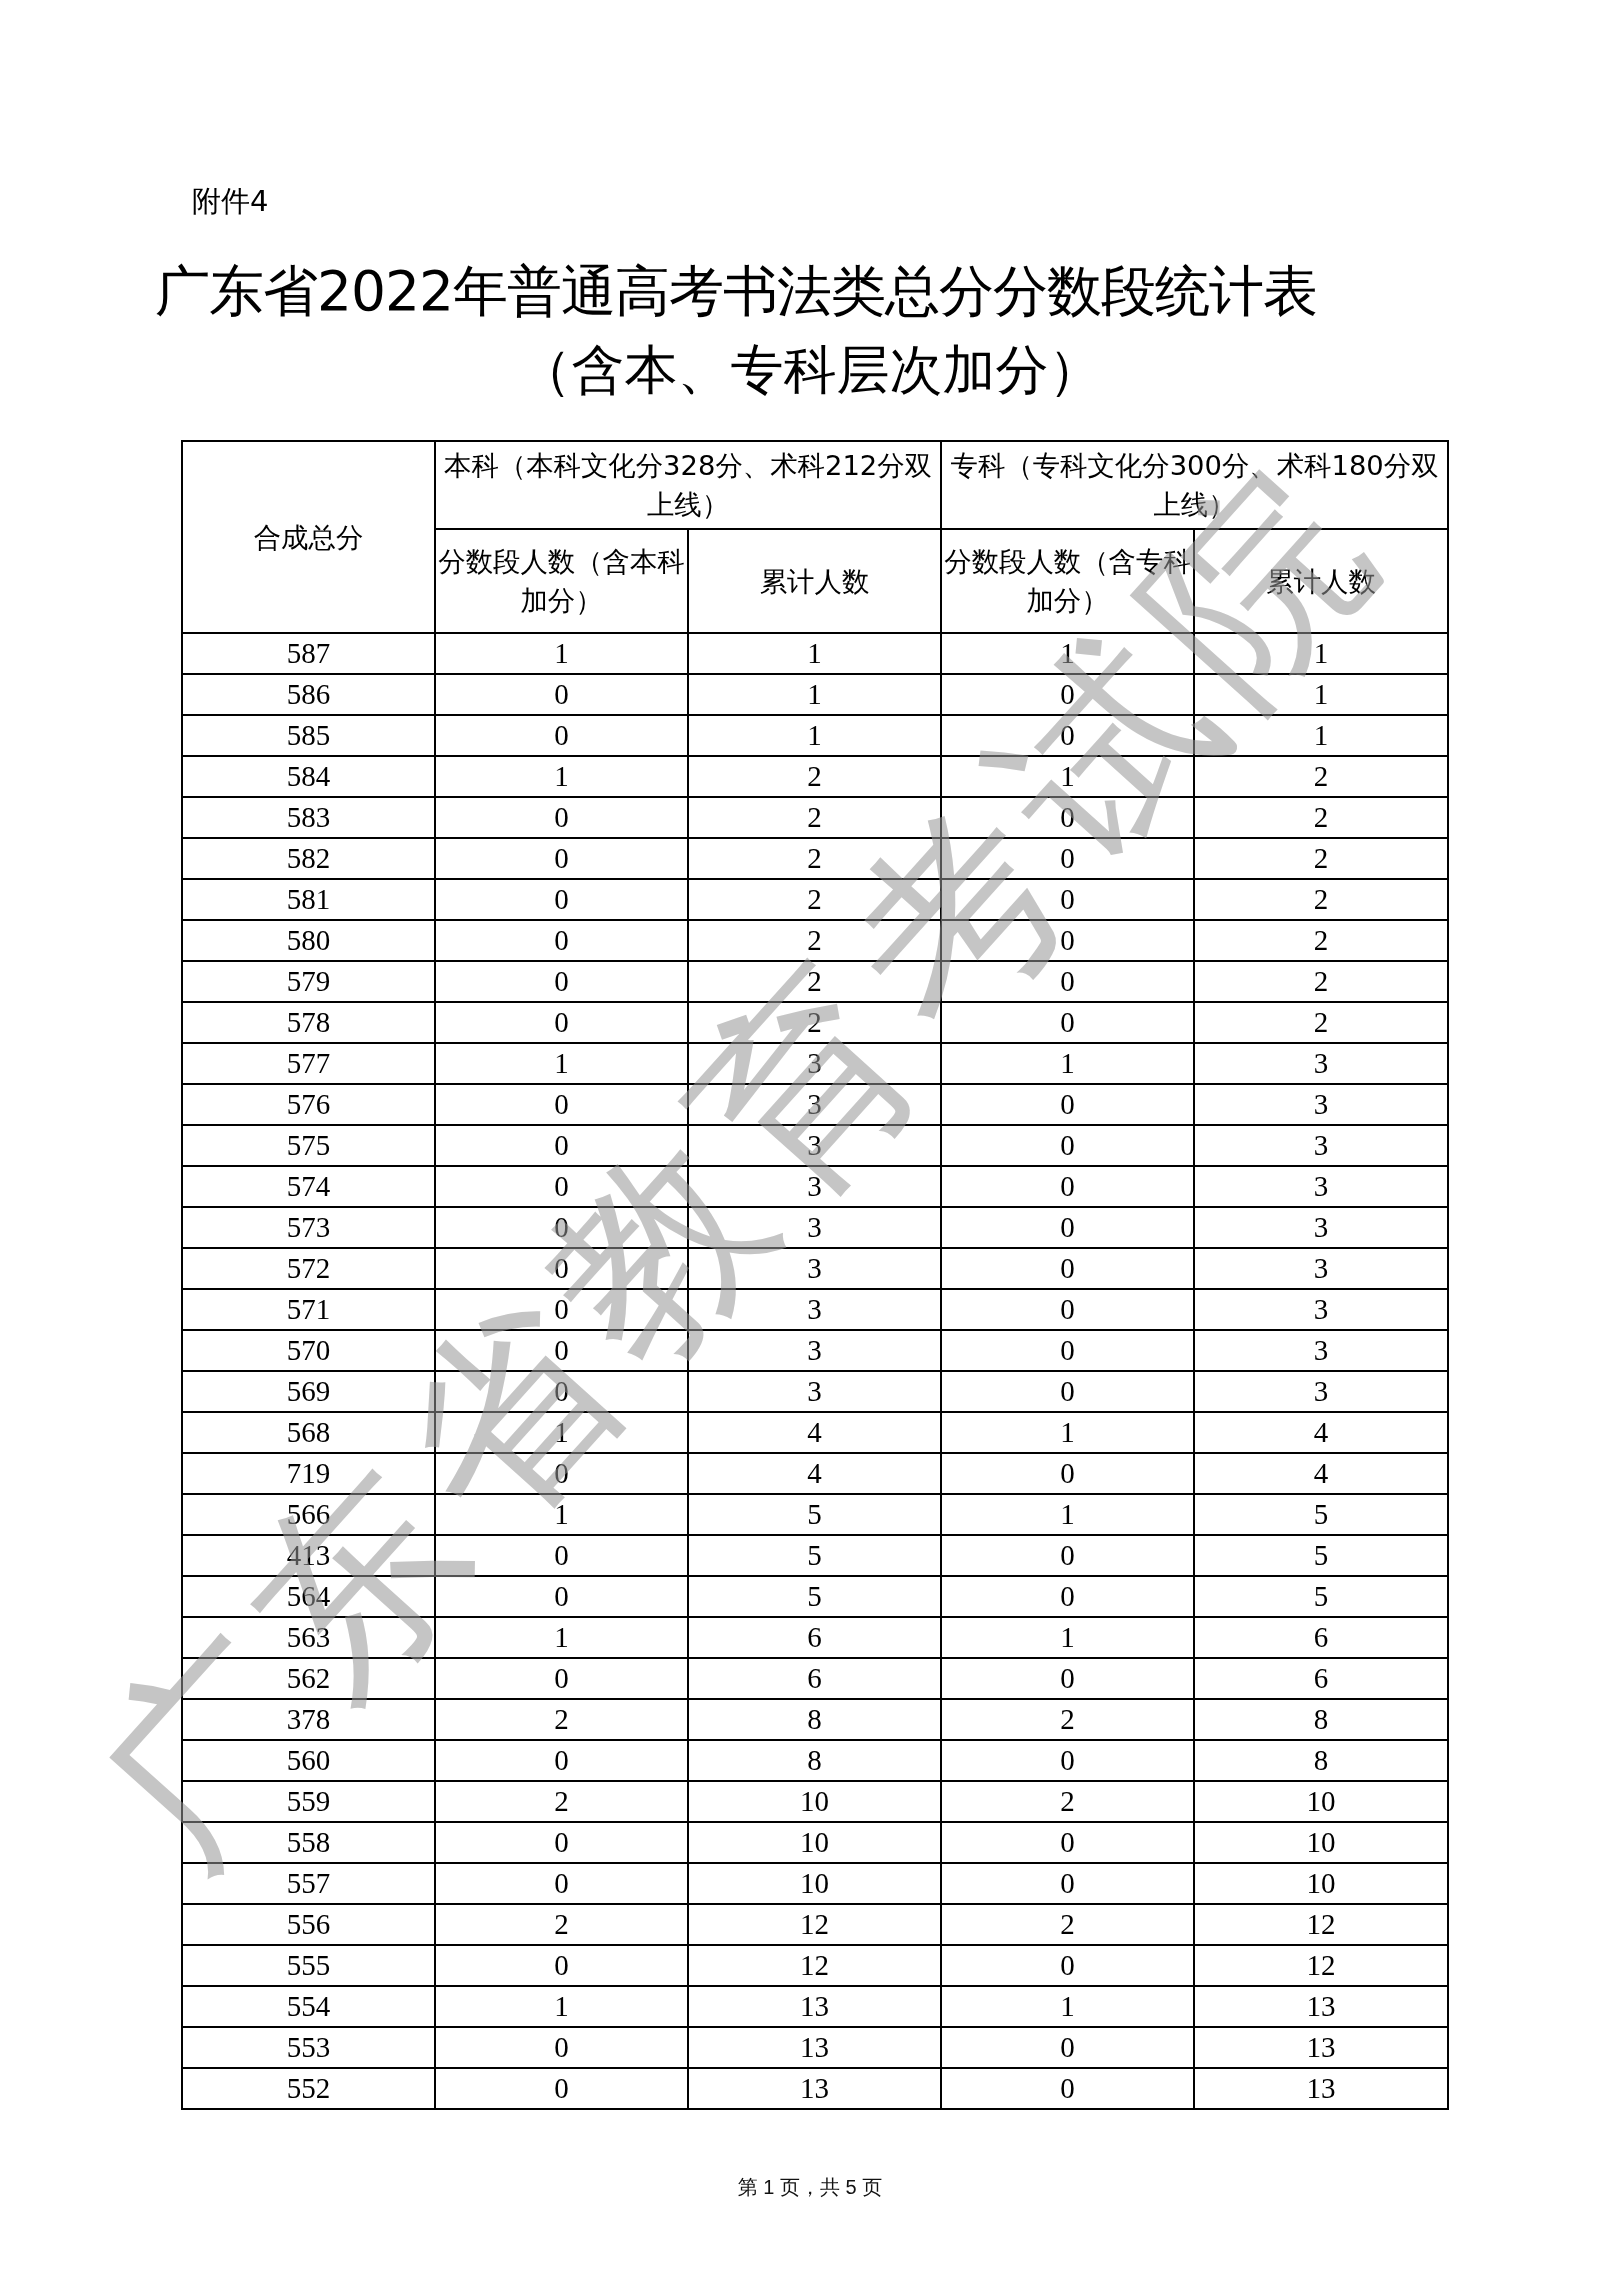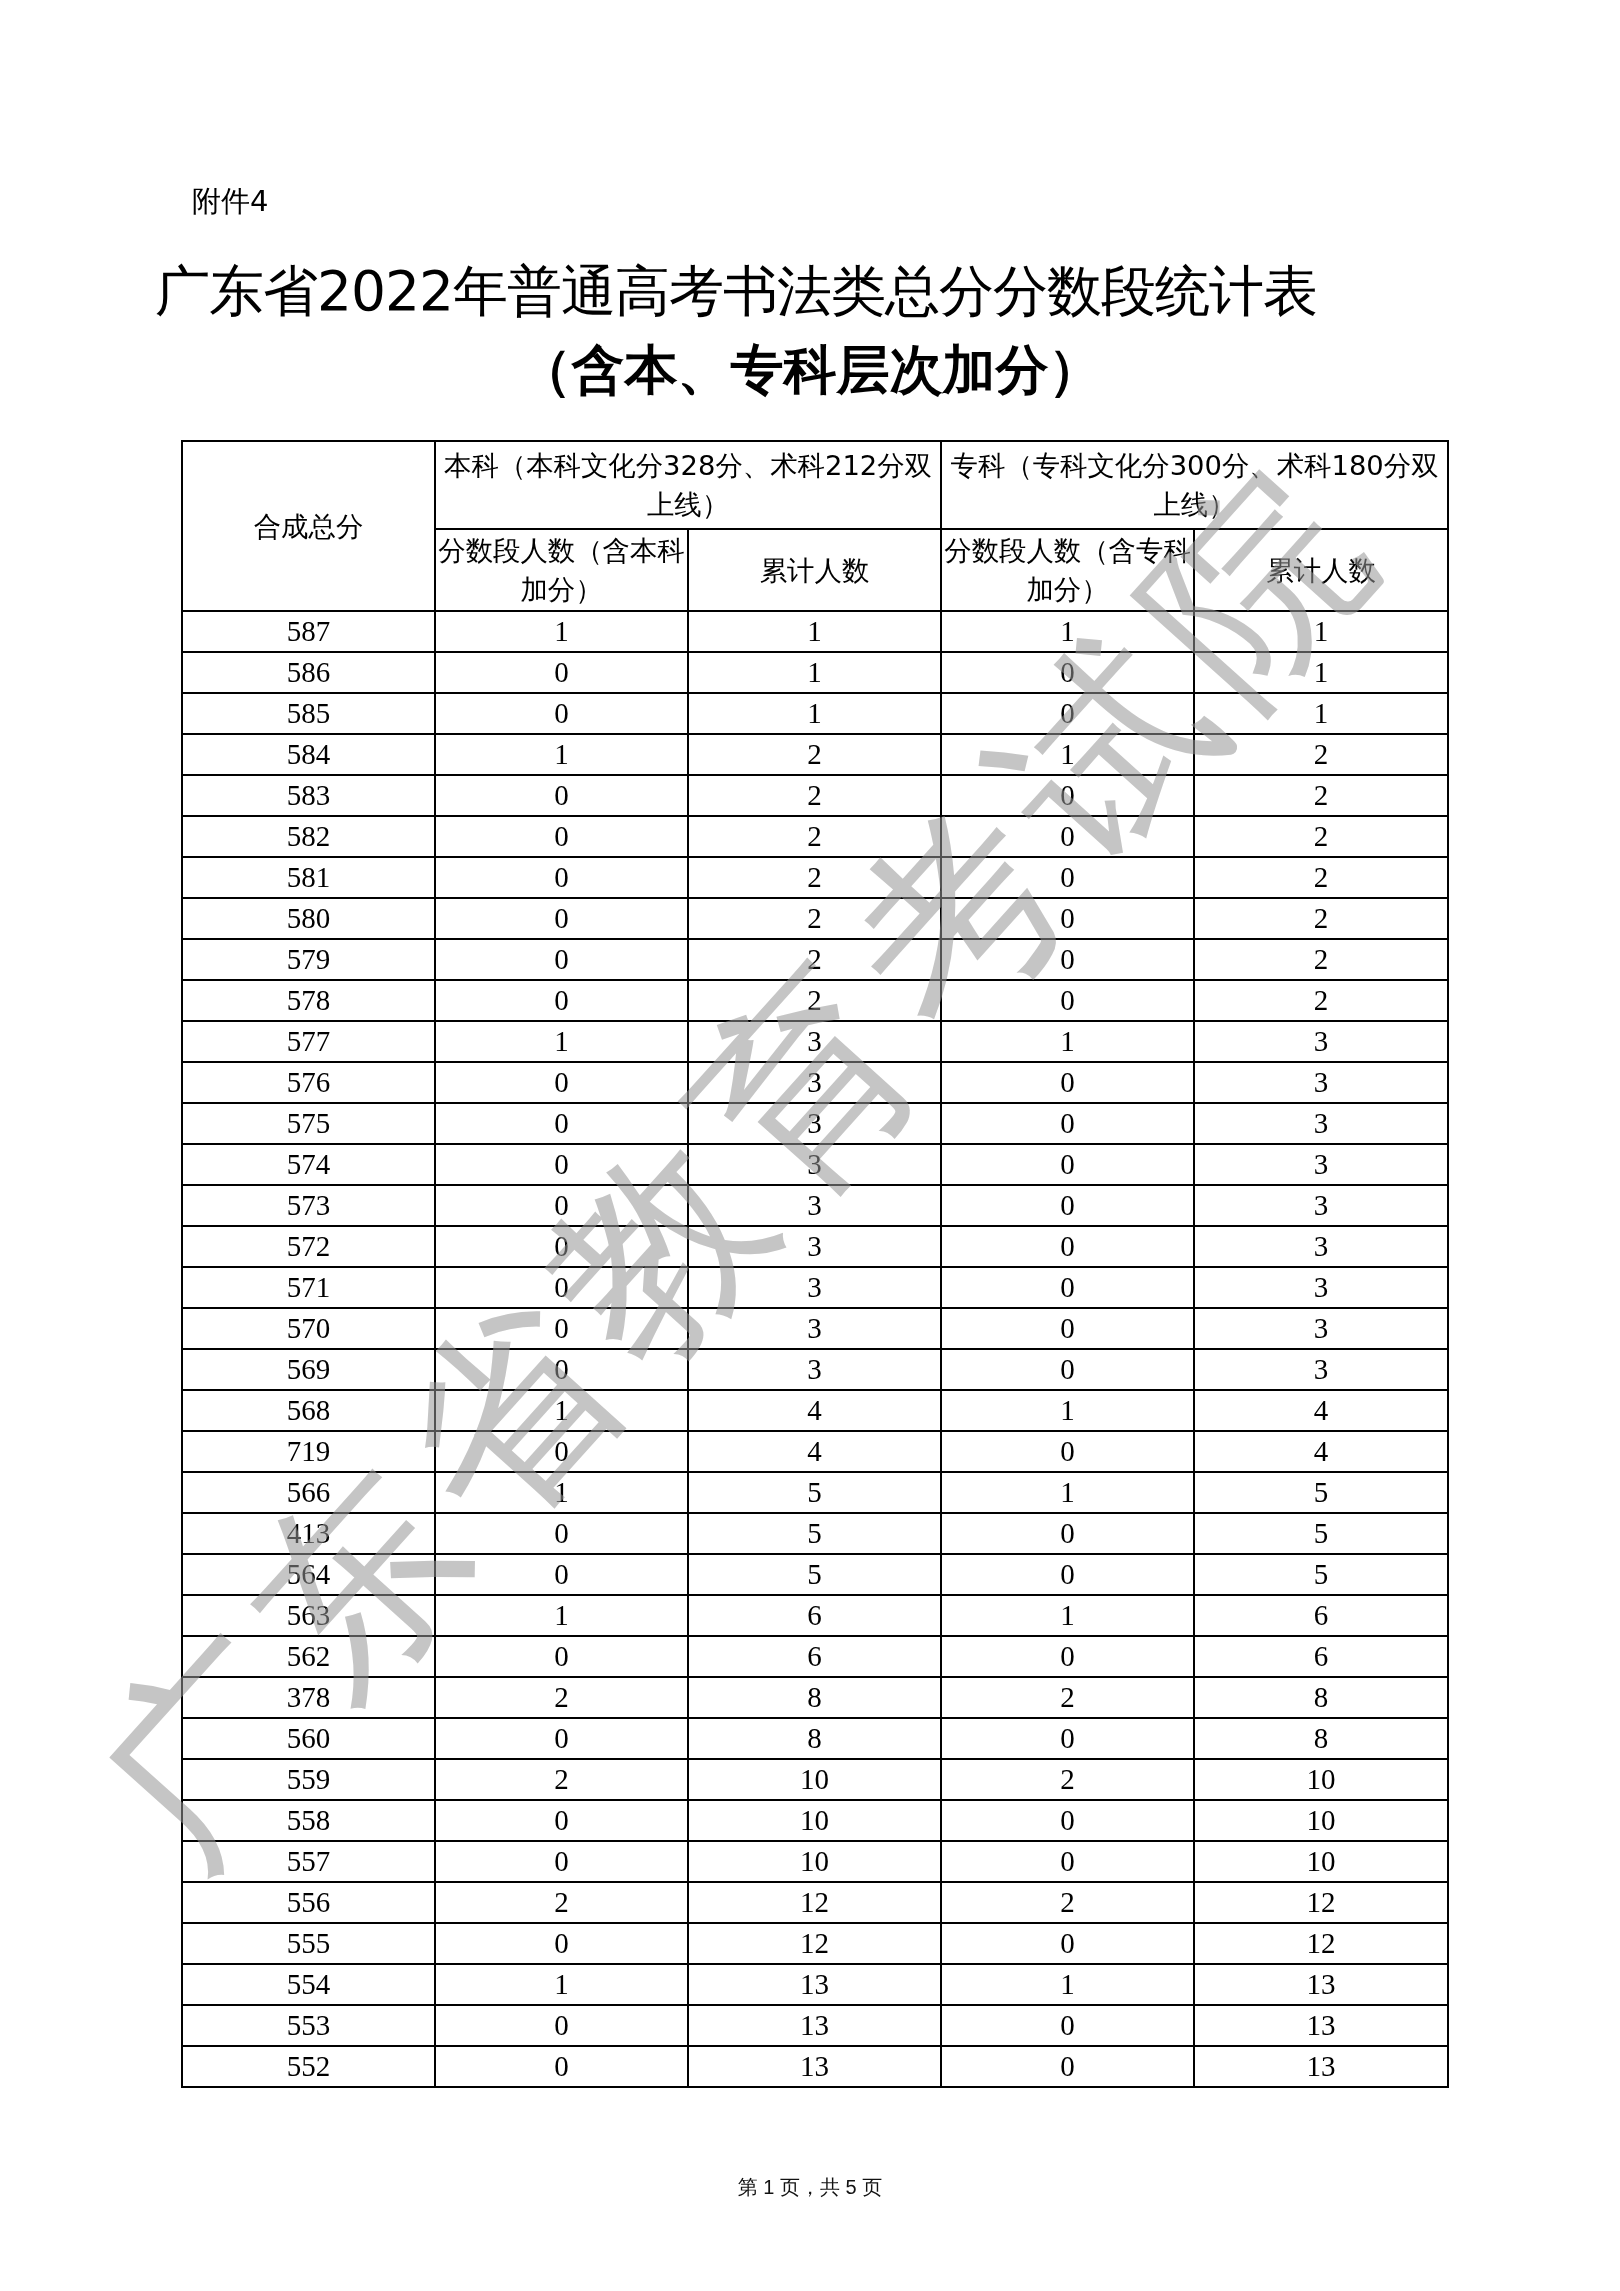--- a/index.html
+++ b/index.html
@@ -1,25 +1,25 @@
 <!DOCTYPE html>
 <html><head>
 <meta charset="utf-8">
 <style>
   html, body { margin: 0; padding: 0; background: #ffffff; }
   body { width: 1620px; height: 2292px; position: relative; overflow: hidden; font-family: "DejaVu Sans", sans-serif; color: #000; }
   .attach { position: absolute; left: 192px; top: 182px; font-size: 29px; }
   .title { position: absolute; left: 0; width: 1472px; top: 257px; text-align: center; font-size: 55px; line-height: 69px; letter-spacing: -1px; }
-  .subtitle { position: absolute; left: 0; width: 1620px; top: 335px; text-align: center; font-size: 53px; line-height: 69px; font-weight: bold; }
+  .subtitle { position: absolute; left: 0; width: 1620px; top: 335px; text-align: center; font-size: 53px; line-height: 69px; }
   table.stat { position: absolute; left: 181px; top: 440px; width: 1265px; border-collapse: collapse; table-layout: fixed; }
   table.stat td, table.stat th { border: 2.5px solid #000; text-align: center; padding: 0; font-weight: normal; }
   table.stat th { font-family: "DejaVu Sans", sans-serif; font-size: 27.4px; line-height: 39px; margin-left: 12px; }
   table.stat td { font-family: "Liberation Serif", serif; font-size: 29px; height: 39px; line-height: 39px; }
   .h-group { height: 88px; }
-  .h-sub { height: 82px; }
+  .h-sub { height: 104px; }
   .footer { position: absolute; left: 0; width: 1620px; top: 2174px; text-align: center; font-size: 20px; font-family: "Liberation Sans", sans-serif; color: #111; }
   .watermark { position: absolute; left: 0; top: 0; width: 1620px; height: 2292px; pointer-events: none; }
   .watermark span { position: absolute; left: 39px; top: 1735px; transform-origin: 0 0; transform: rotate(-48deg); font-family: "DejaVu Serif", serif; font-size: 206px; color: rgba(150,150,150,0.55); letter-spacing: 17.6px; white-space: nowrap; }
 </style>
 </head>
 <body>
 
 <div class="attach">附件4</div>
 <div class="title">广东省2022年普通高考书法类总分分数段统计表</div>
 <div class="subtitle">（含本、专科层次加分）</div>

